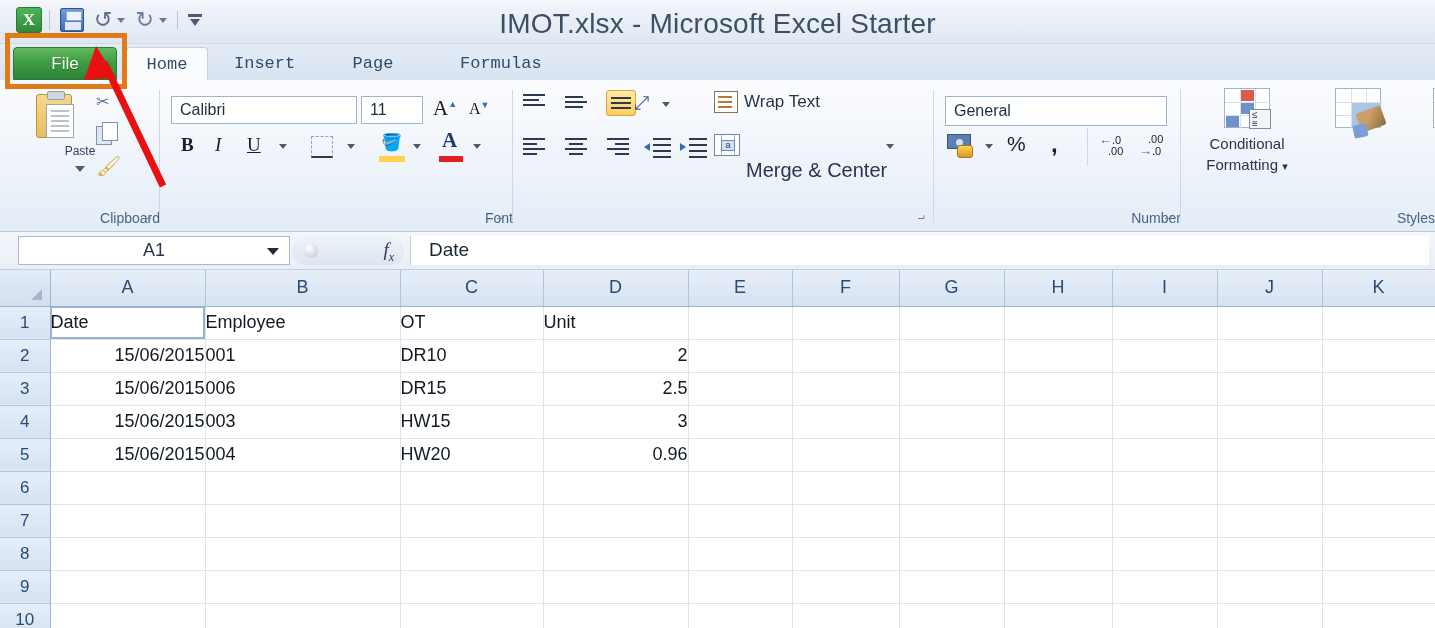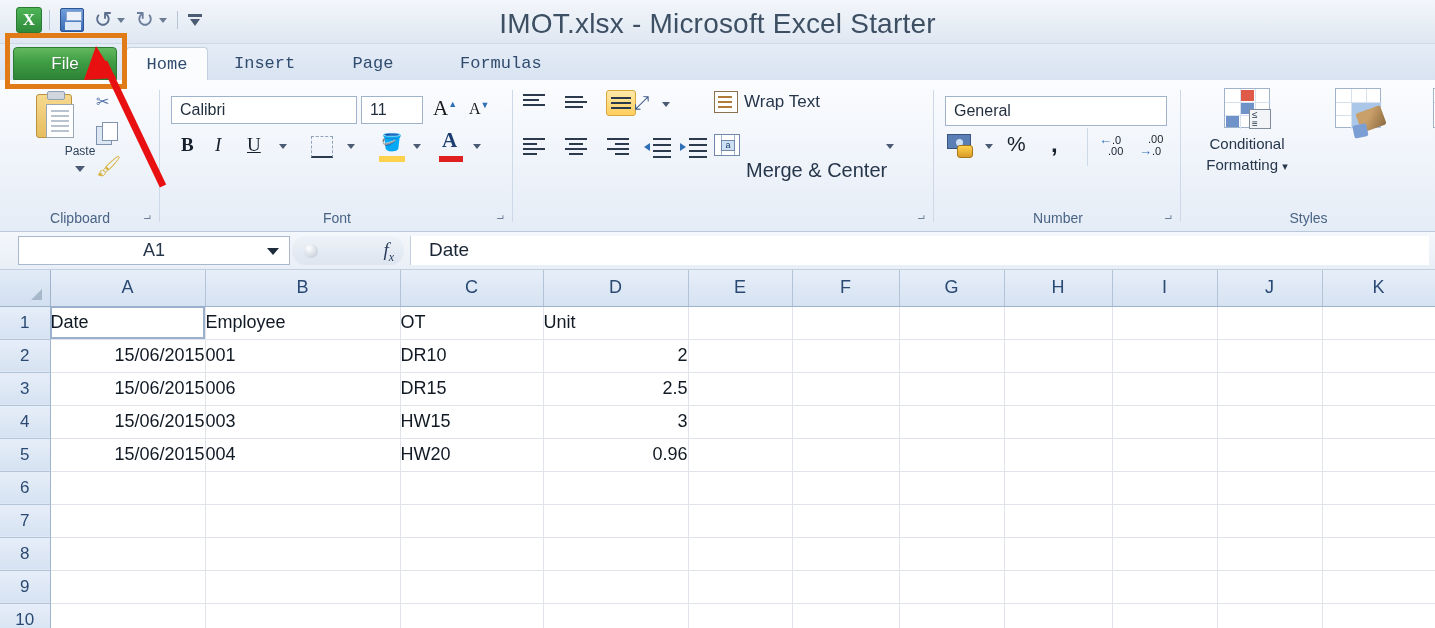--- a/index.html
+++ b/index.html
@@ -96,21 +96,21 @@
 
   
   .ribbon {
     position: absolute; left: 0; top: 80px; width: 1435px; height: 152px;
     background: linear-gradient(to bottom,#fbfcfe 0%, #eef3fa 60%, #e4ecf6 100%);
     border-bottom: 1px solid #b9c7da;
   }
   .grp { position: absolute; top: 2px; height: 148px; }
   .grp-div { position: absolute; top: 8px; width: 1px; height: 132px; background: #cdd8e8; }
   .grp-label {
-    position: absolute; bottom: 4px; left: 0; right: 0; text-align: center;
+    position: absolute; bottom: 4px; left: 0; right: 0; text-align: right;
     font-size: 14px; color: #4a6384;
   }
   .dlg-launch {
     position: absolute; bottom: 5px; width: 13px; height: 13px;
     font-size: 11px; color: #6c7f99; line-height: 13px; text-align: center;
   }
   .dlg-launch::after { content:"⌐"; display:block; transform: rotate(180deg); font-size: 13px; }
 
   
   .grp-clip { left: 0; width: 160px; }

